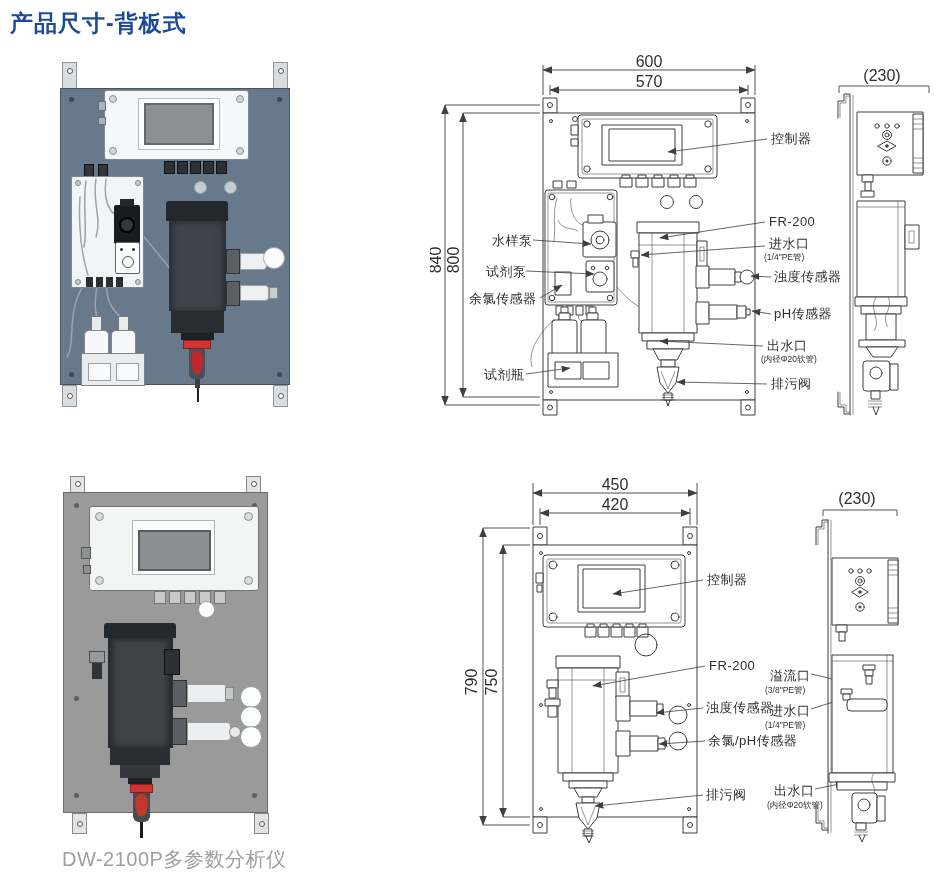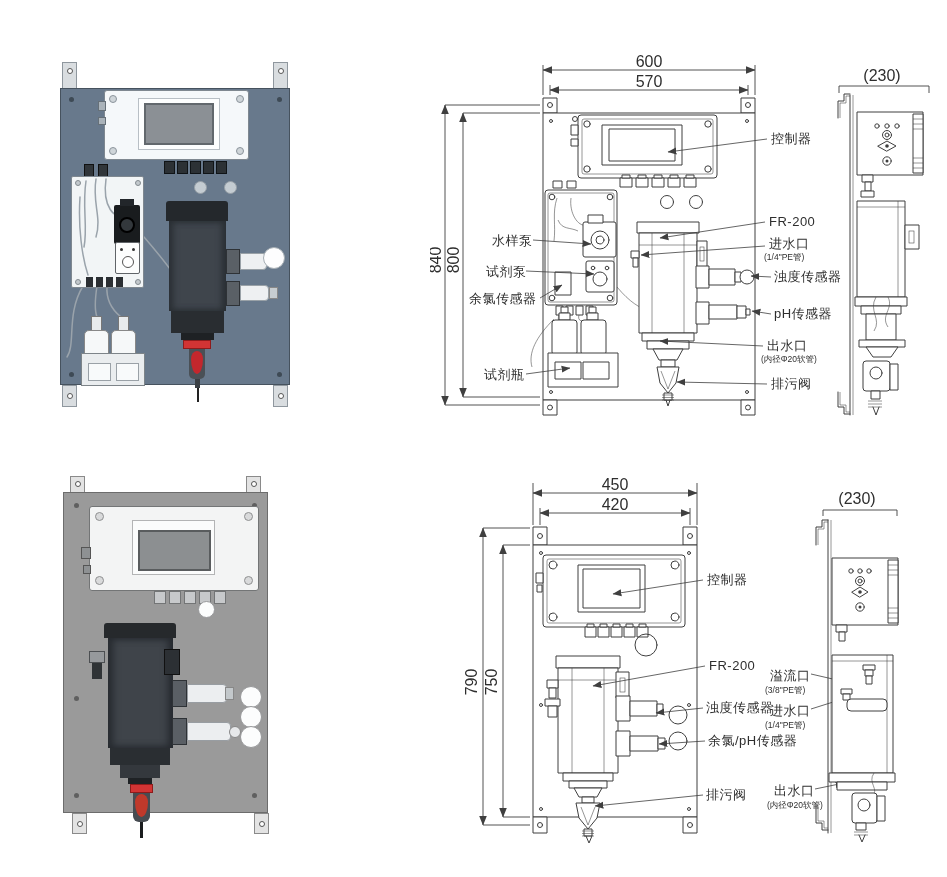--- a/index.html
+++ b/index.html
@@ -21,20 +21,21 @@
   .thin{fill:none;stroke:#3f3f3f;stroke-width:0.55}
   .dim{fill:none;stroke:#3f3f3f;stroke-width:0.9}
   .ldr{fill:none;stroke:#3f3f3f;stroke-width:0.8}
   .dot{fill:#3f3f3f}
   .tube{fill:none;stroke:#9aa3ab;stroke-width:1.5;stroke-linecap:round}
 </style>
 </head>
 <body>
 
 <div class="canvas">
+  <h1 class="title">产品尺寸-背板式</h1>
 
   <div class="photo" style="left:58px;top:62px;width:234px;height:348px">
     <div style="left:4px;top:0;width:15px;height:27px;background:#d9dde0;border:1px solid #8f979e">
         <div style="left:4px;top:5px;width:6px;height:6px;border-radius:50%;background:#fff;border:1px solid #555"></div>
       </div>
     <div style="left:215px;top:0;width:15px;height:27px;background:#d9dde0;border:1px solid #8f979e">
         <div style="left:4px;top:5px;width:6px;height:6px;border-radius:50%;background:#fff;border:1px solid #555"></div>
       </div>
     <div style="left:4px;top:323px;width:15px;height:22px;background:#d9dde0;border:1px solid #8f979e">
         <div style="left:4px;top:7px;width:6px;height:6px;border-radius:50%;background:#fff;border:1px solid #555"></div>
@@ -579,13 +580,14 @@
       <path class="thin" d="M414,298 C407,308 420,314 412,322"></path>
       <rect x="392" y="318" width="25" height="30" rx="3" class="lnw"></rect>
         <circle cx="404" cy="330" r="6" class="ln"></circle>
       <rect x="417" y="321" width="8" height="25" class="lnw"></rect>
       <rect x="396" y="348" width="10" height="7" class="lnw"></rect>
       <path class="thin" d="M394,357 h14 M394,360 h14"></path>
       <path class="ln" d="M399,360 l3,7 l3,-7"></path>
     </g>
   </svg>
 
+  <div class="caption" style="left:62px;top:846px">DW-2100P多参数分析仪</div>
 </div>
 
 </body></html>

